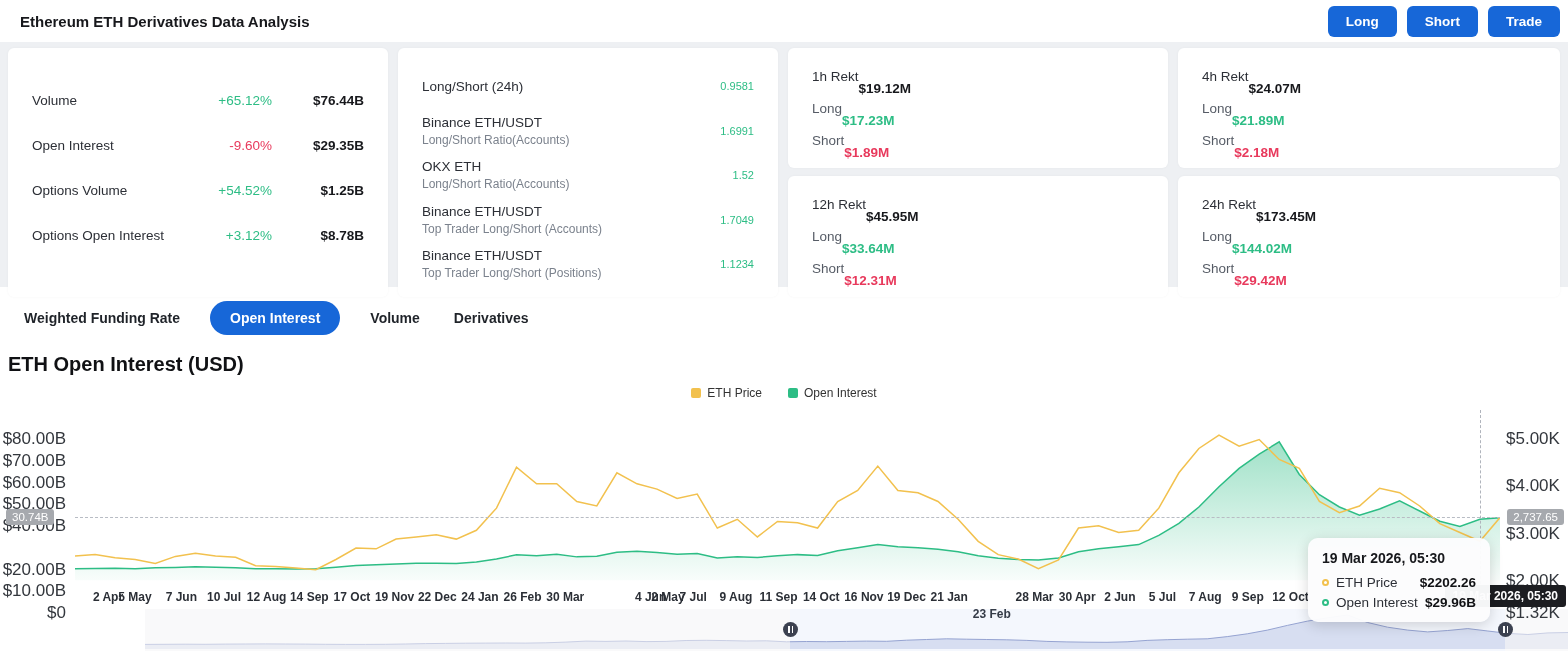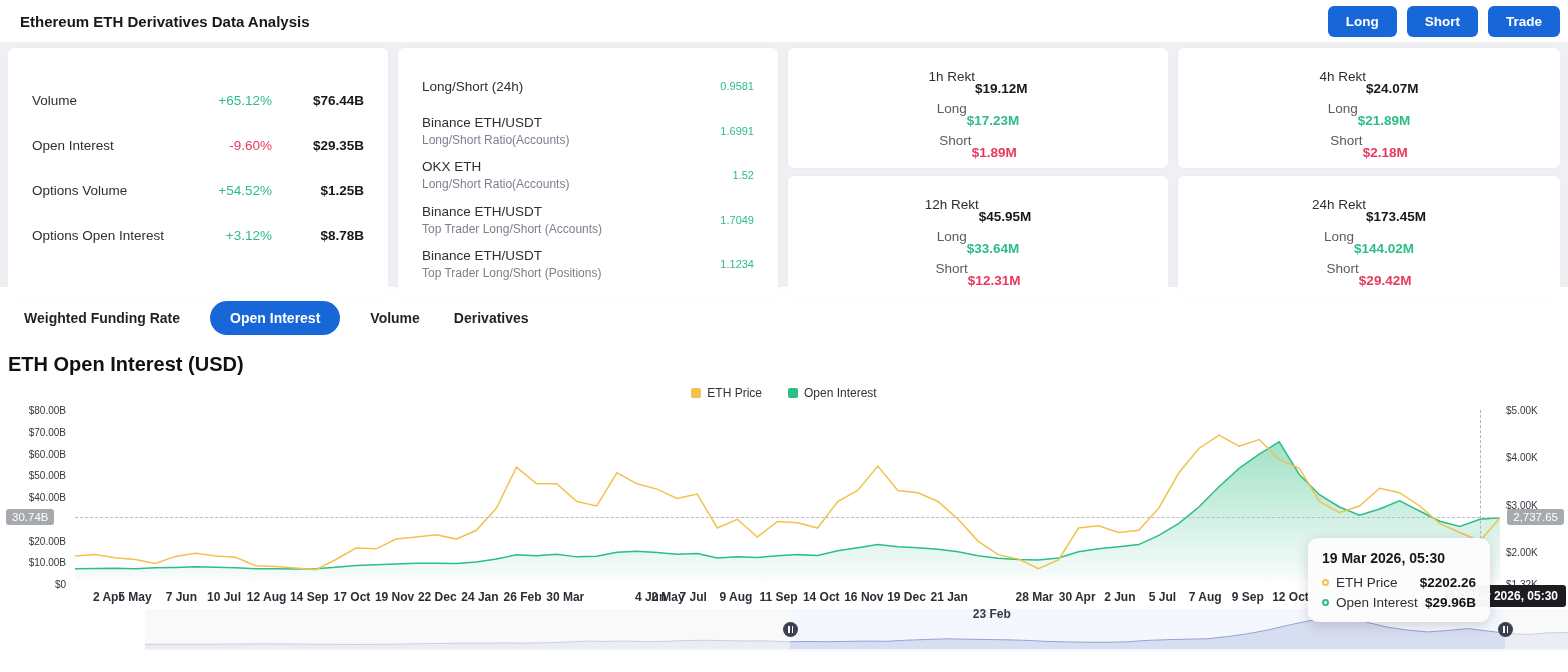--- a/index.html
+++ b/index.html
@@ -20,37 +20,37 @@
   .ov-row .chg { width:92px; text-align:right; font-size:13.5px; font-weight:500; }
   .ov-row .val { width:92px; text-align:right; font-size:13.5px; font-weight:700; color:#17181c; }
   .up { color:#2dbd85 !important; } .down { color:#e8395c !important; }
   .rt-row { min-height:44.5px; display:flex; align-items:center; }
   .rt-row .names { flex:1; }
   .rt-row .main { font-size:13.5px; color:#2c2f36; }
   .rt-row .sub { font-size:12px; color:#7b828d; margin-top:3px; }
   .rt-row .val { font-size:11px; font-weight:500; color:#2dbd85; }
   .rekt-col { display:flex; flex-direction:column; gap:8px; }
   .rekt-card { flex:1; background:#fff; border-radius:6px; box-shadow:0 0 3px rgba(0,0,0,.04); padding:12px 24px; }
-  .rk-row { height:32px; display:flex; align-items:center; justify-content:center; font-size:13.5px; }
+  .rk-row { height:32px; display:flex; align-items:center; justify-content:flex-start; font-size:13.5px; }
   .rk-row .t { color:#2c2f36; } .rk-row .g { color:#565c66; }
   .rk-row .v { font-weight:600; color:#17181c;margin-top:24px; }
   
   .tabs { display:flex; align-items:center; gap:26px; padding:14px 0 8px 20px; }
   .tab { font-size:14px; font-weight:700; color:#1f2329; background:none; border:none; cursor:pointer;
     padding:9px 4px; font-family:inherit; }
   .tab.active { background:#1767d8; color:#fff; border-radius:20px; padding:9px 20px; }
   .sec-title { font-size:20px; font-weight:700; color:#101114; padding:10px 0 2px 8px; }
   
   .legend { display:flex; justify-content:center; gap:26px; padding:8px 0 2px 0; }
   .leg-item { display:flex; align-items:center; gap:6px; font-size:12px; color:#333; cursor:pointer; }
   .leg-sw { width:10px; height:10px; border-radius:2px; display:inline-block; }
   .chart-region { position:relative; height:256px; }
   .plot { position:absolute; left:75px; right:68px; top:8px; height:174px; }
   .plot svg { position:absolute; inset:0; width:100%; height:100%; }
-  .ylab { position:absolute; font-size:10px; color:#33373d; transform:translateY(-50%); }
+  .ylab { position:absolute; font-size:17px; color:#33373d; transform:translateY(-50%);margin-top:29px; }
   .ylab.l { left:0; width:66px; text-align:right; }
   .ylab.r { right:2px; width:60px; text-align:left; }
   .cur-badge { position:absolute; transform:translateY(-50%); background:#a6a9ae; color:#fff;
     font-size:11.5px; padding:2px 6px; border-radius:3px; z-index:4; }
   .dash-h { position:absolute; left:75px; right:68px; top:116px; border-top:1px dashed #b8bcc4; }
   .dash-v { position:absolute; top:8px; height:174px; border-left:1px dashed #b0b4bc; }
   .xaxis { position:absolute; left:0; top:188px; width:100%; height:16px; }
   .xlab { position:absolute; transform:translateX(-50%); font-size:12px; font-weight:600; color:#2b2f36; white-space:nowrap; }
   .date-badge { position:absolute; right:2px; top:183px; background:#1c1d21; color:#fff; font-size:12px;
     font-weight:600; padding:4px 8px; border-radius:3px; z-index:6; white-space:nowrap; }

